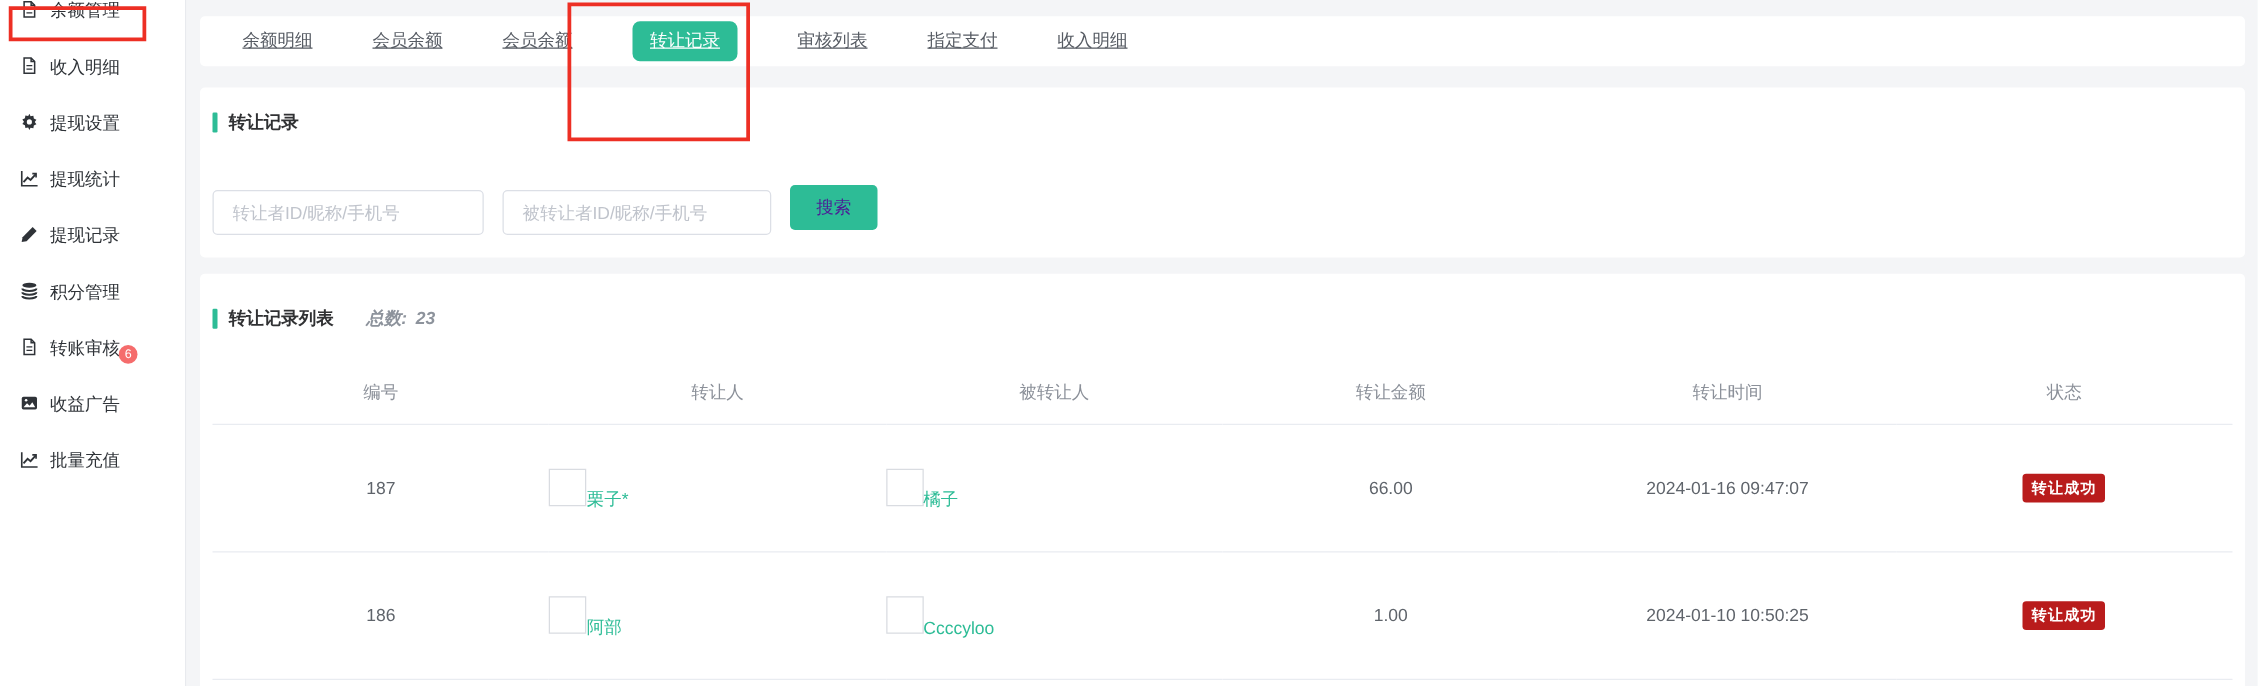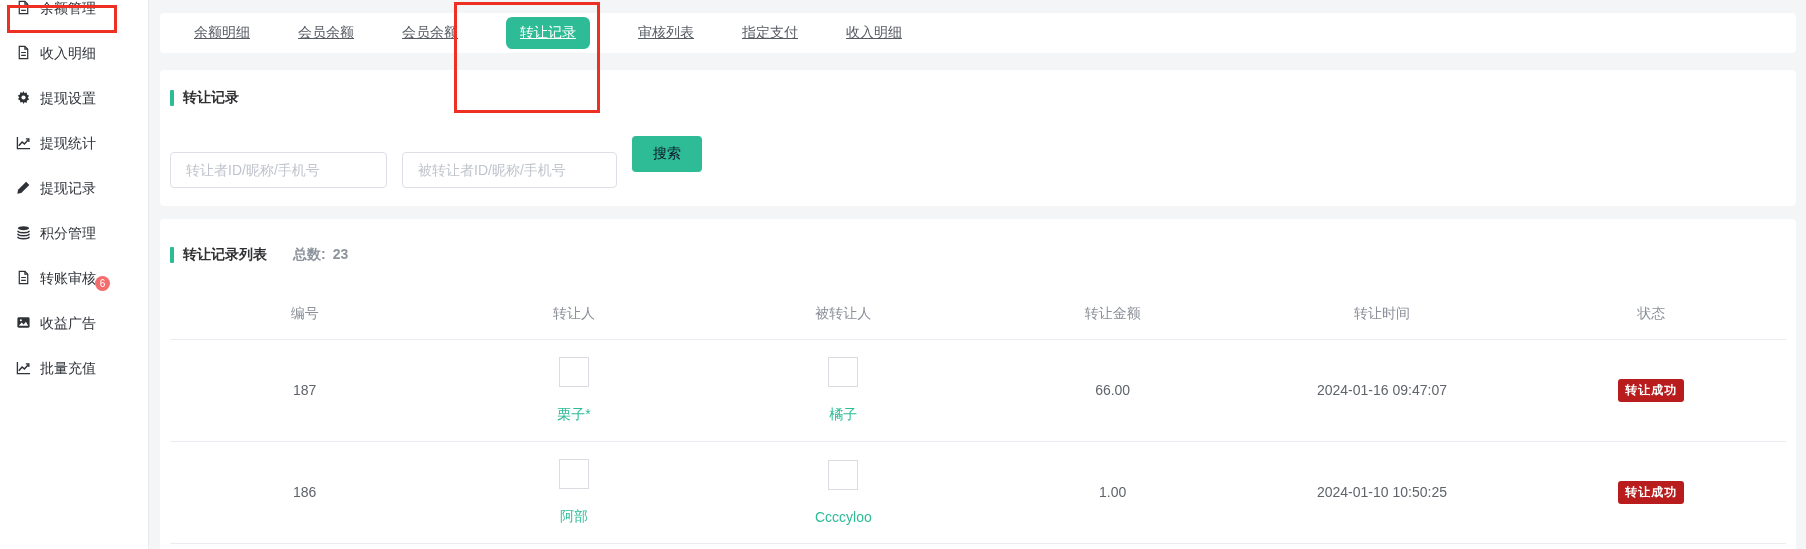--- a/index.html
+++ b/index.html
@@ -43,51 +43,51 @@
 
   
   .tabs { display:flex; align-items:center; height:100%; padding-left:34px; }
   .tab { margin-right:48px; color:#565b63; cursor:pointer; white-space:nowrap;text-decoration:underline; }
   .tab.active { background:#2dbc96; color:#fff; padding:7px 14px; border-radius:6px; }
 
   
   .section-head { display:flex; align-items:center; }
   .green-bar { width:4px; height:16px; background:#2dbc96; border-radius:1px; flex:0 0 4px; }
   .section-title { font-weight:bold; color:#303133; margin-left:9px; }
-  .total-wrap { margin-left:26px; color:#8d939c; font-weight:bold; }
+  .total-wrap { margin-left:26px; color:#8d939c; font-weight:bold;font-style:italic; }
   .total-wrap .total-value { margin-left:7px; }
 
   
   .card-filter .section-head { padding:19px 0 0 10px; }
   .f-input {
     position:absolute; top:82px; height:36px; border:1px solid #dcdfe6;
     border-radius:4px; font-size:14px; color:#606266; padding:0 15px;
     background:#fff; outline:none; font-family:inherit;
   }
   .f-input::placeholder { color:#c0c4cc; }
   .f-input-from { left:10px; width:217px; }
   .f-input-to   { left:242px; width:215px; }
   .search-btn {
-    position:absolute; left:472px; top:66px; width:70px; height:36px;
-    background:#2dbc96; color:#0f172a; border:none; border-radius:4px;
+    position:absolute; left:472px; top:78px; width:70px; height:36px;
+    background:#2dbc96; color:#4c1d95; border:none; border-radius:4px;
     font-size:14px; cursor:pointer; font-family:inherit;
   }
 
   
   .card-table .section-head { padding:27px 0 0 10px; }
   .rec-table { width:calc(100% - 20px); margin:25px 10px 0 10px; border-collapse:collapse; table-layout:fixed; }
   .rec-table th {
     height:50px; font-weight:400; color:#8b9099; font-size:14px;
     text-align:center; border-bottom:1px solid #e9ecf1; padding:0;
   }
   .rec-table td {
     height:102px; text-align:center; vertical-align:middle;
     color:#5f646b; font-size:14px; border-bottom:1px solid #e9ecf1; padding:0;
   }
-  .user-cell { display:flex; flex-direction:column; align-items:center; }
+  .user-cell { display:flex; align-items:center; }
   .avatar {
     width:30px; height:30px; border:1px solid #d9dce1; background:#fff;
     padding:1px; cursor:pointer;
   }
   .avatar .pic { width:100%; height:100%; }
   .pic-a { background:linear-gradient(135deg,#4a4a4a 0%,#232323 45%,#efd9ee 75%,#f3ecd2 100%); }
   .pic-b { background:linear-gradient(135deg,#e3c9a8 0%,#3a2e26 55%,#c7a27c 100%); }
   .pic-c { background:linear-gradient(135deg,#aeb0b2 0%,#e9c9c6 55%,#8e9092 100%); }
   .pic-d { background:linear-gradient(135deg,#6b8568 0%,#f4f4f0 50%,#3c4a3c 100%); }
   .user-name { margin-top:19px; color:#2dbc96; cursor:pointer; }

